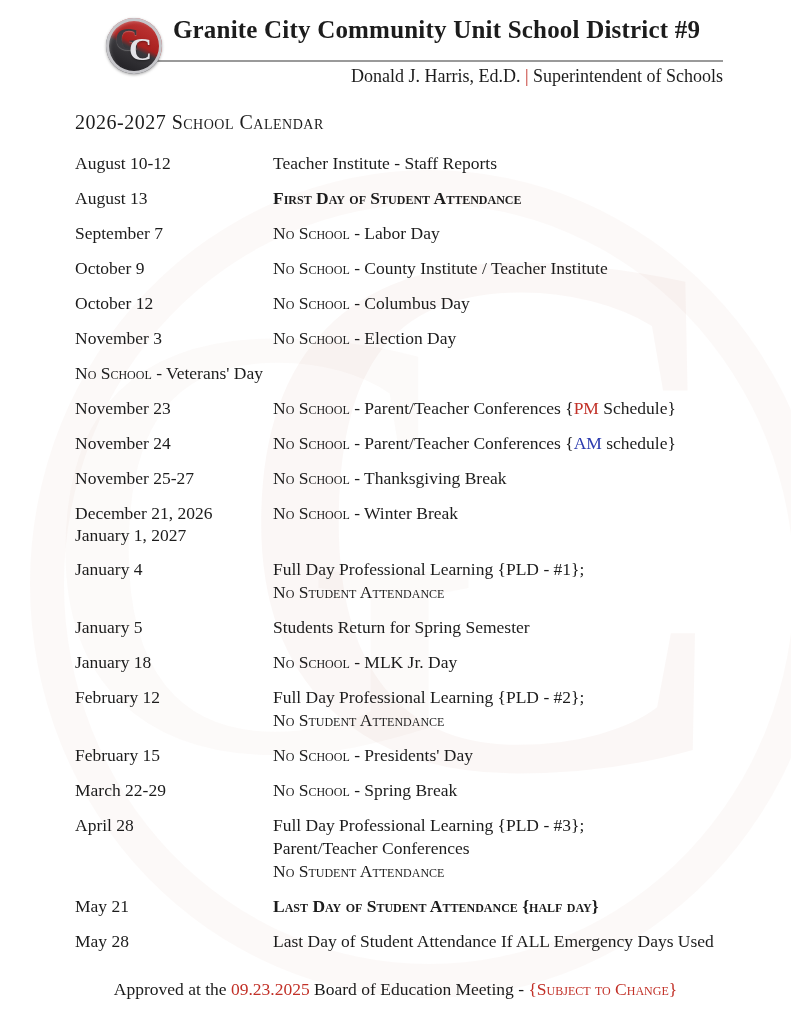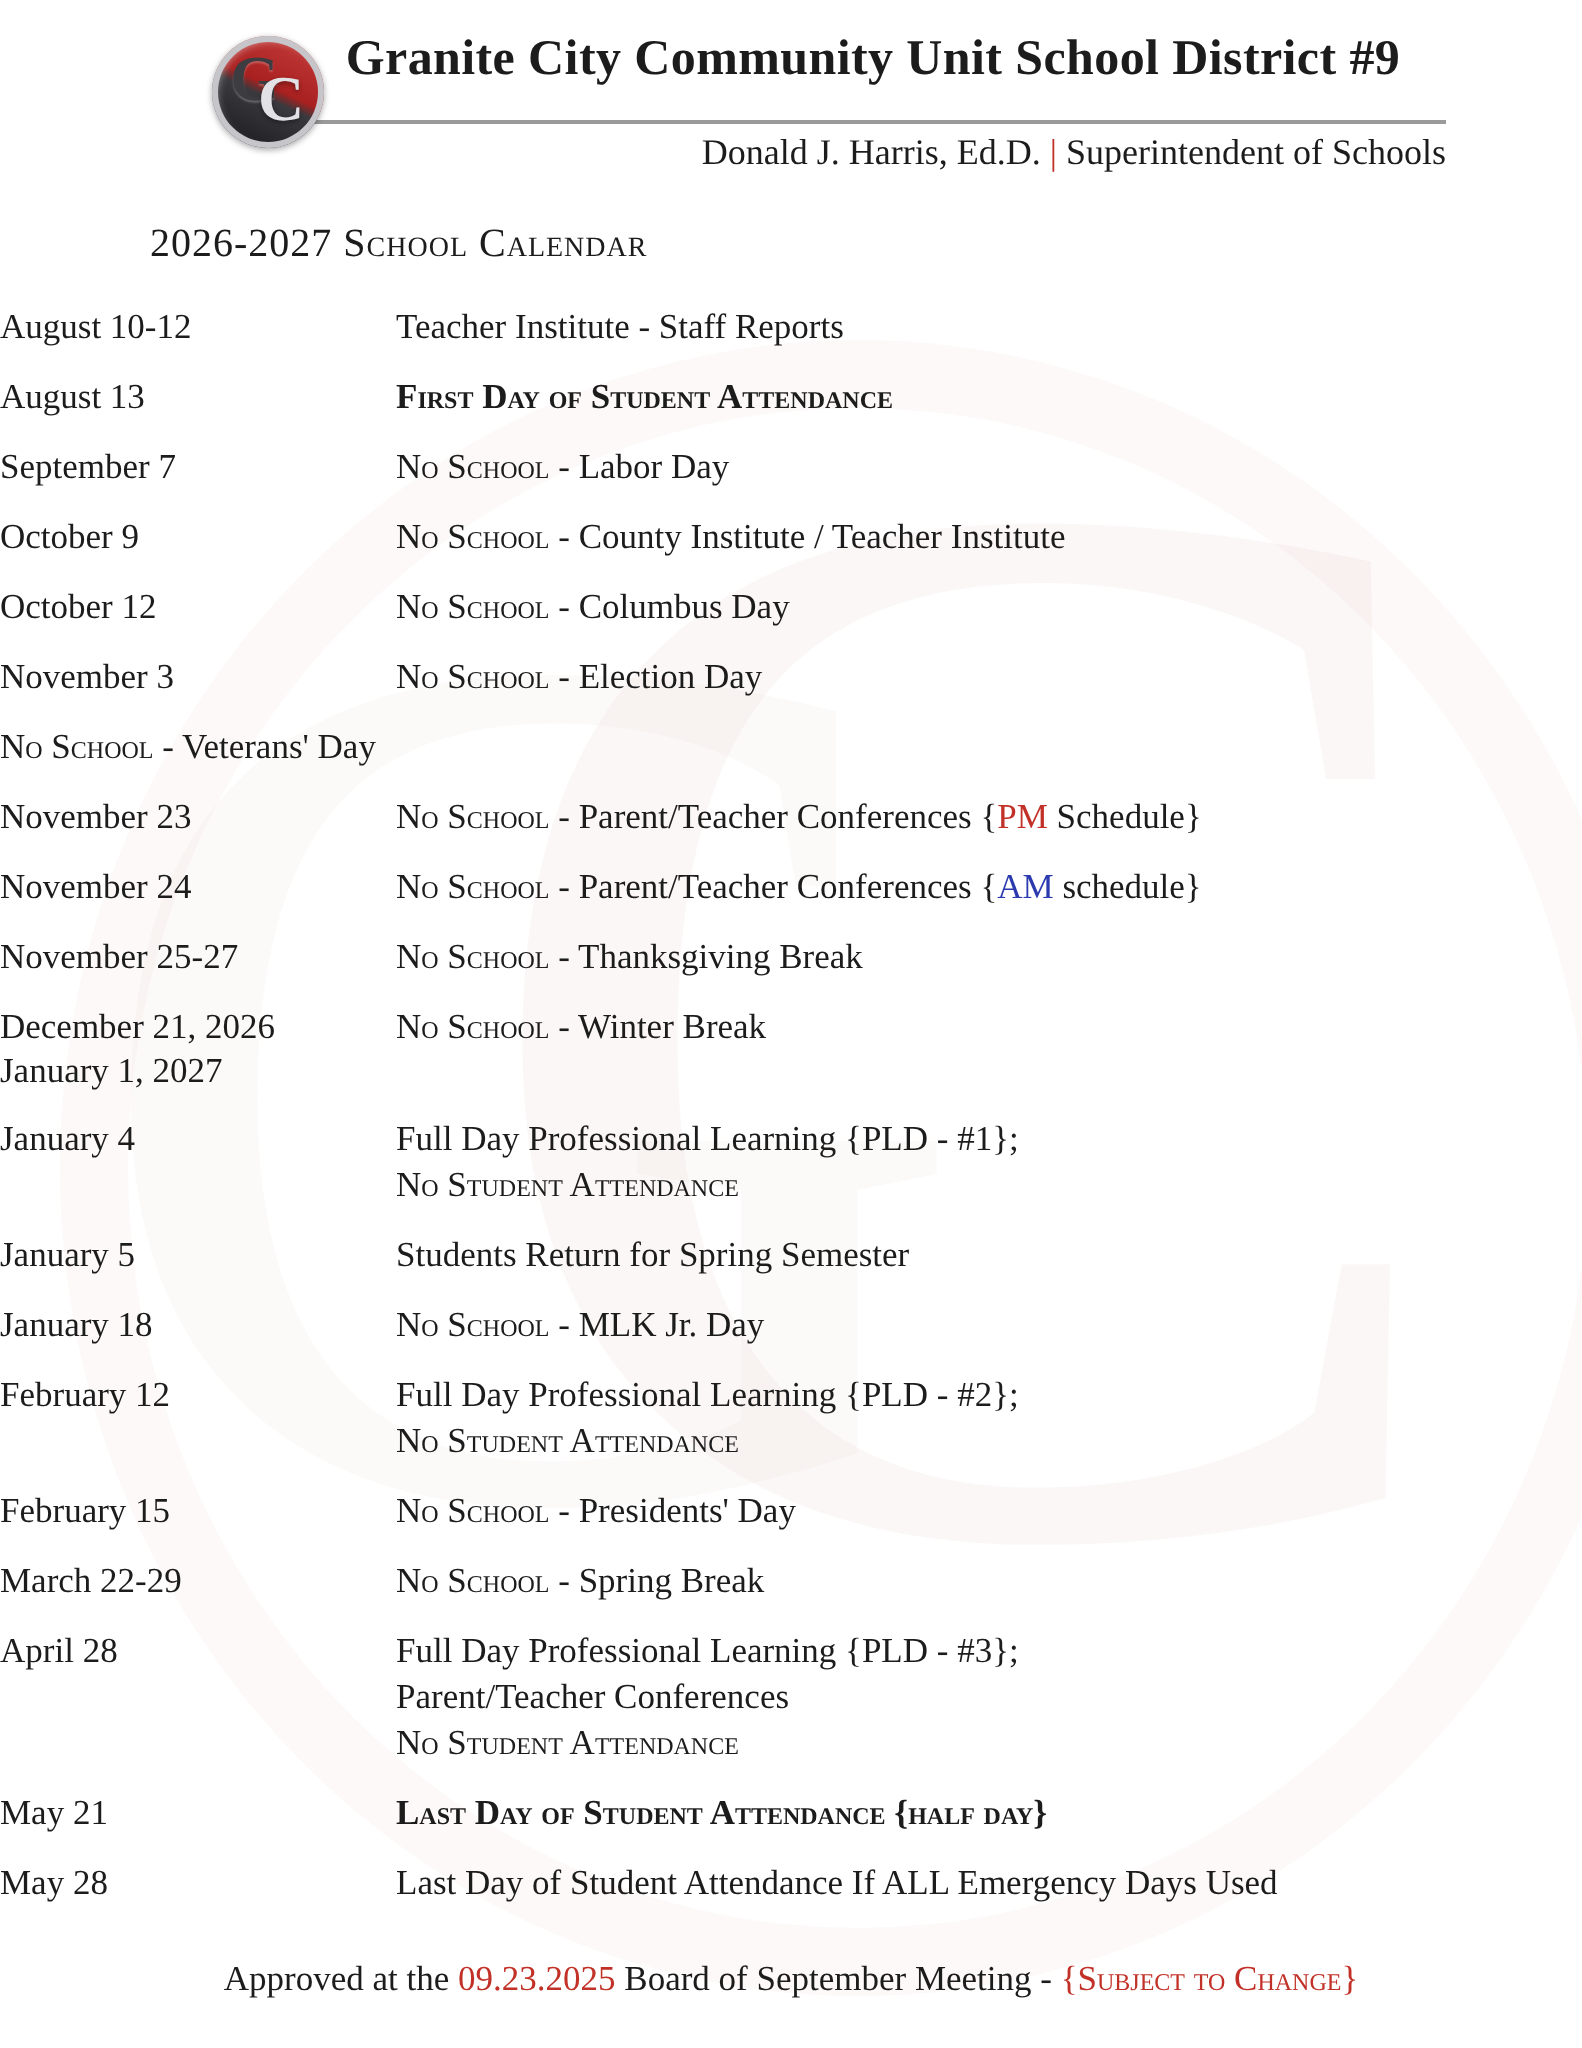--- a/index.html
+++ b/index.html
@@ -41,21 +41,21 @@
   .header-text{margin-left:150px;margin-right:68px;}
   .district-title{
     text-align:center;font-size:25px;font-weight:bold;letter-spacing:.2px;
     padding-bottom:16px;border-bottom:2px solid var(--line);
   }
   .subtitle{text-align:right;font-size:18px;padding-top:4px;}
   
   .cal-title{
     margin:24px 0 18px 75px;font-size:20px;font-variant:small-caps;letter-spacing:.5px;
   }
-  .rows{margin-right:40px;}
+  .rows{margin-left:75px;margin-right:40px;}
   .row{display:flex;margin-bottom:12px;font-size:17.5px;}
   .date{width:198px;flex-shrink:0;line-height:22px;}
   .desc{flex:1;line-height:23px;}
   .s-p{}
   .s-sc{font-variant:small-caps;}
   .s-bsc{font-variant:small-caps;font-weight:bold;}
   .s-red{color:var(--red);}
   .s-blue{color:var(--blue);}
   .s-u{}
   .s-rsc{color:var(--red);font-variant:small-caps;}
@@ -243,15 +243,15 @@
       <div class="row">
         <div class="date">
           <div>May 28</div>
         </div>
         <div class="desc">
           <div><span class="s-p">Last Day of Student Attendance If </span><span class="s-u">ALL</span><span class="s-p"> Emergency Days Used</span></div>
         </div>
       </div>
     </div>
 
-  <div class="approval"><span class="s-p">Approved at the </span><span class="s-red">09.23.2025</span><span class="s-p"> Board of September Meeting - </span><span class="s-rsc">{Subject to Change}</span></div>
+  <div class="approval"><span class="s-p">Approved at the </span><span class="s-red">09.23.2025</span><span class="s-p"> Board of Education Meeting - </span><span class="s-rsc">{Subject to Change}</span></div>
 
 </div>
 
 </body></html>

